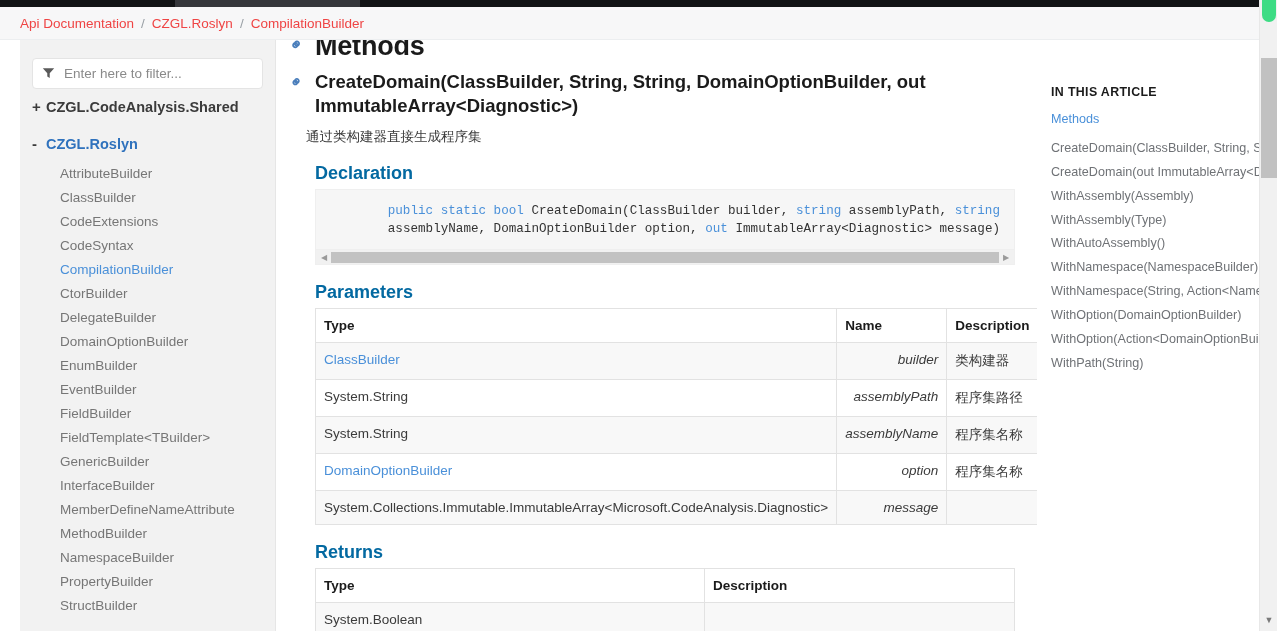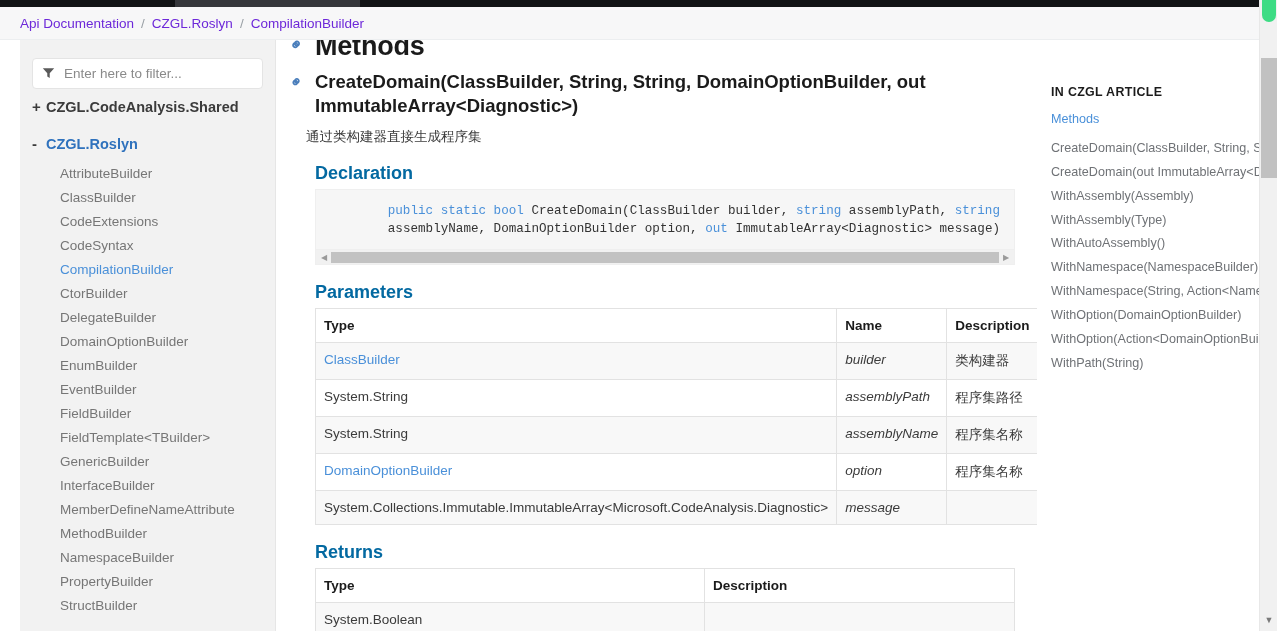--- a/index.html
+++ b/index.html
@@ -27,21 +27,21 @@
   #breadcrumb-bar {
     position: absolute; top: 7px; left: 0;
     width: 1259px; height: 33px;
     background: #f7f7f8;
     border-bottom: 1px solid #eceef0;
     display: flex; align-items: center;
     padding-left: 20px;
     font-size: 13.5px;
   }
   #breadcrumb-bar .crumb {
-    color: #6d28d9;
+    color: #ef4444;
     text-decoration: none;
     white-space: nowrap;
   }
   #breadcrumb-bar .sep {
     color: #9aa0a6;
     margin: 0 7px;
   }
 
   
   #page-body {
@@ -225,21 +225,21 @@
   }
   table.doc-table td {
     padding: 9px 8px 9px 8px;
     border: 1px solid #e2e2e2;
     color: #3b3b3b;
     vertical-align: top;
   }
   table.doc-table tbody tr:nth-child(odd) td { background: #f8f8f8; }
   table.doc-table tbody tr:nth-child(even) td { background: #ffffff; }
   td.type-cell a { color: #4a90d9; text-decoration: none; }
-  td.name-cell { font-style: italic; color: #3b3b3b; white-space: nowrap; }
+  td.name-cell { font-style: italic; color: #3b3b3b; white-space: nowrap; text-align: right; }
   td.desc-cell { white-space: nowrap; }
   .col-name { width: 102px; }
   .col-desc { width: 94px; }
   .col-ret-desc { width: 310px; }
 
   
   #article-rail {
     position: absolute;
     top: 0; left: 1037px;
     width: 222px; height: 591px;
@@ -442,21 +442,21 @@
           <tr>
             <td>System.Boolean</td>
             <td></td>
           </tr>
         </tbody>
     </table>
 
   </main>
 
   <aside id="article-rail">
-    <div id="rail-title">IN CZGL ARTICLE</div>
+    <div id="rail-title">IN THIS ARTICLE</div>
     <ul class="rail-list" id="rail-list">
         <li class="rail-item top">Methods</li>
         <li class="rail-item">CreateDomain(ClassBuilder, String, Stri</li>
         <li class="rail-item">CreateDomain(out ImmutableArray&lt;Di</li>
         <li class="rail-item">WithAssembly(Assembly)</li>
         <li class="rail-item">WithAssembly(Type)</li>
         <li class="rail-item">WithAutoAssembly()</li>
         <li class="rail-item">WithNamespace(NamespaceBuilder)</li>
         <li class="rail-item">WithNamespace(String, Action&lt;Names</li>
         <li class="rail-item">WithOption(DomainOptionBuilder)</li>

